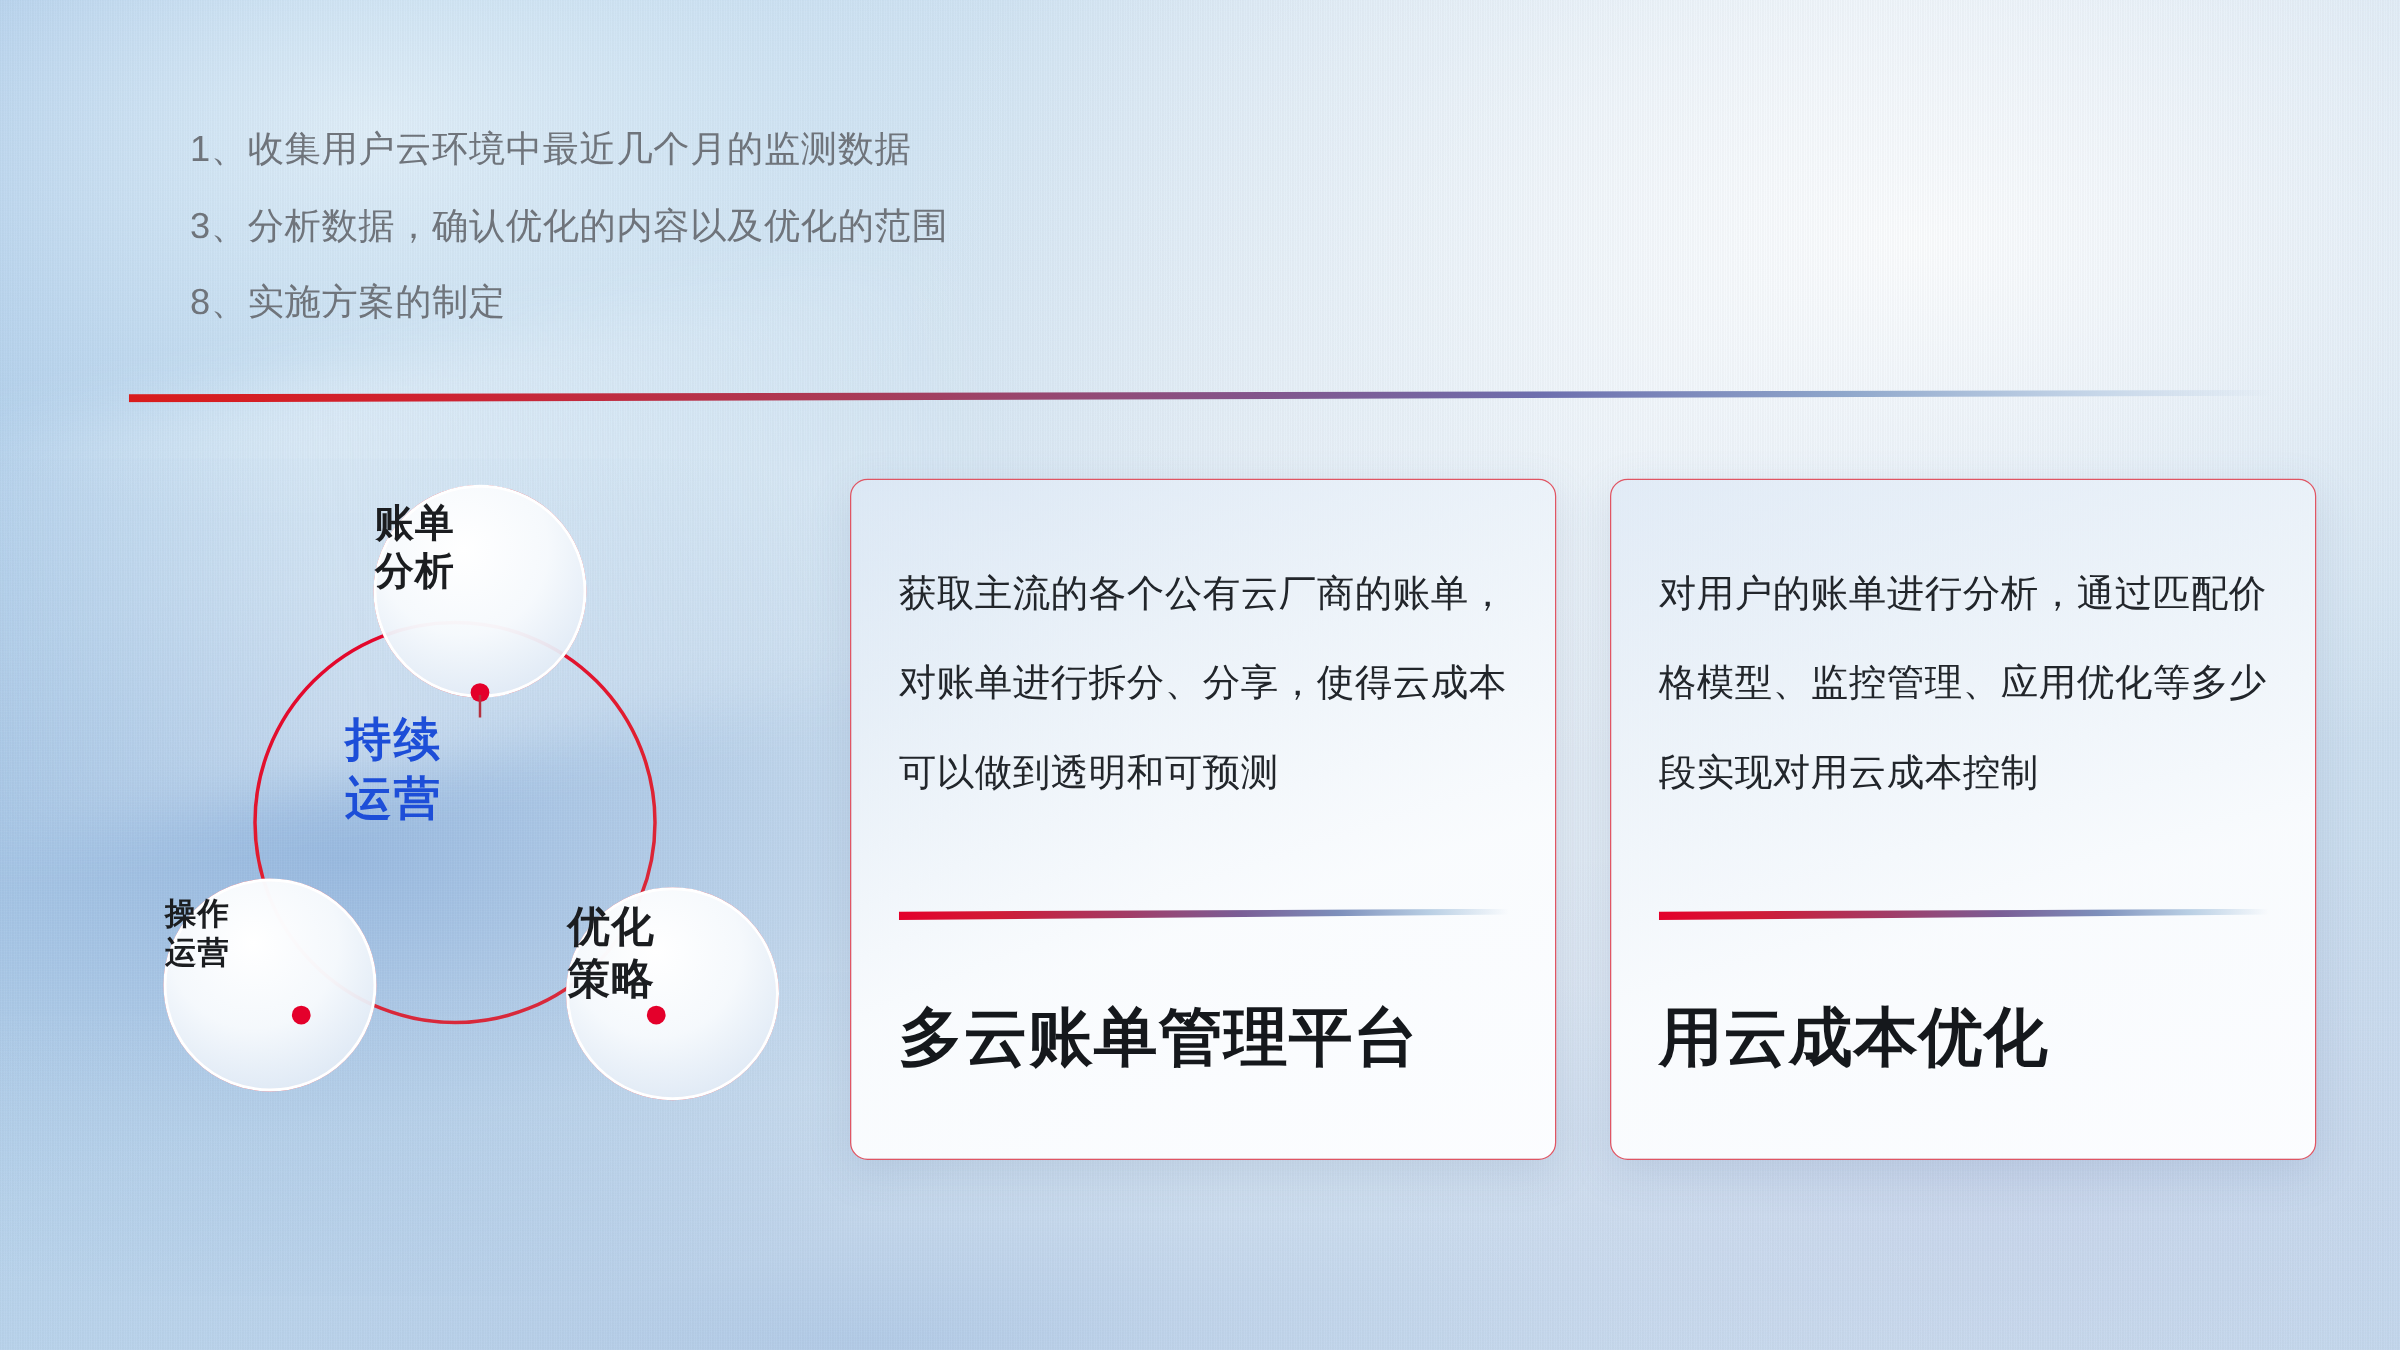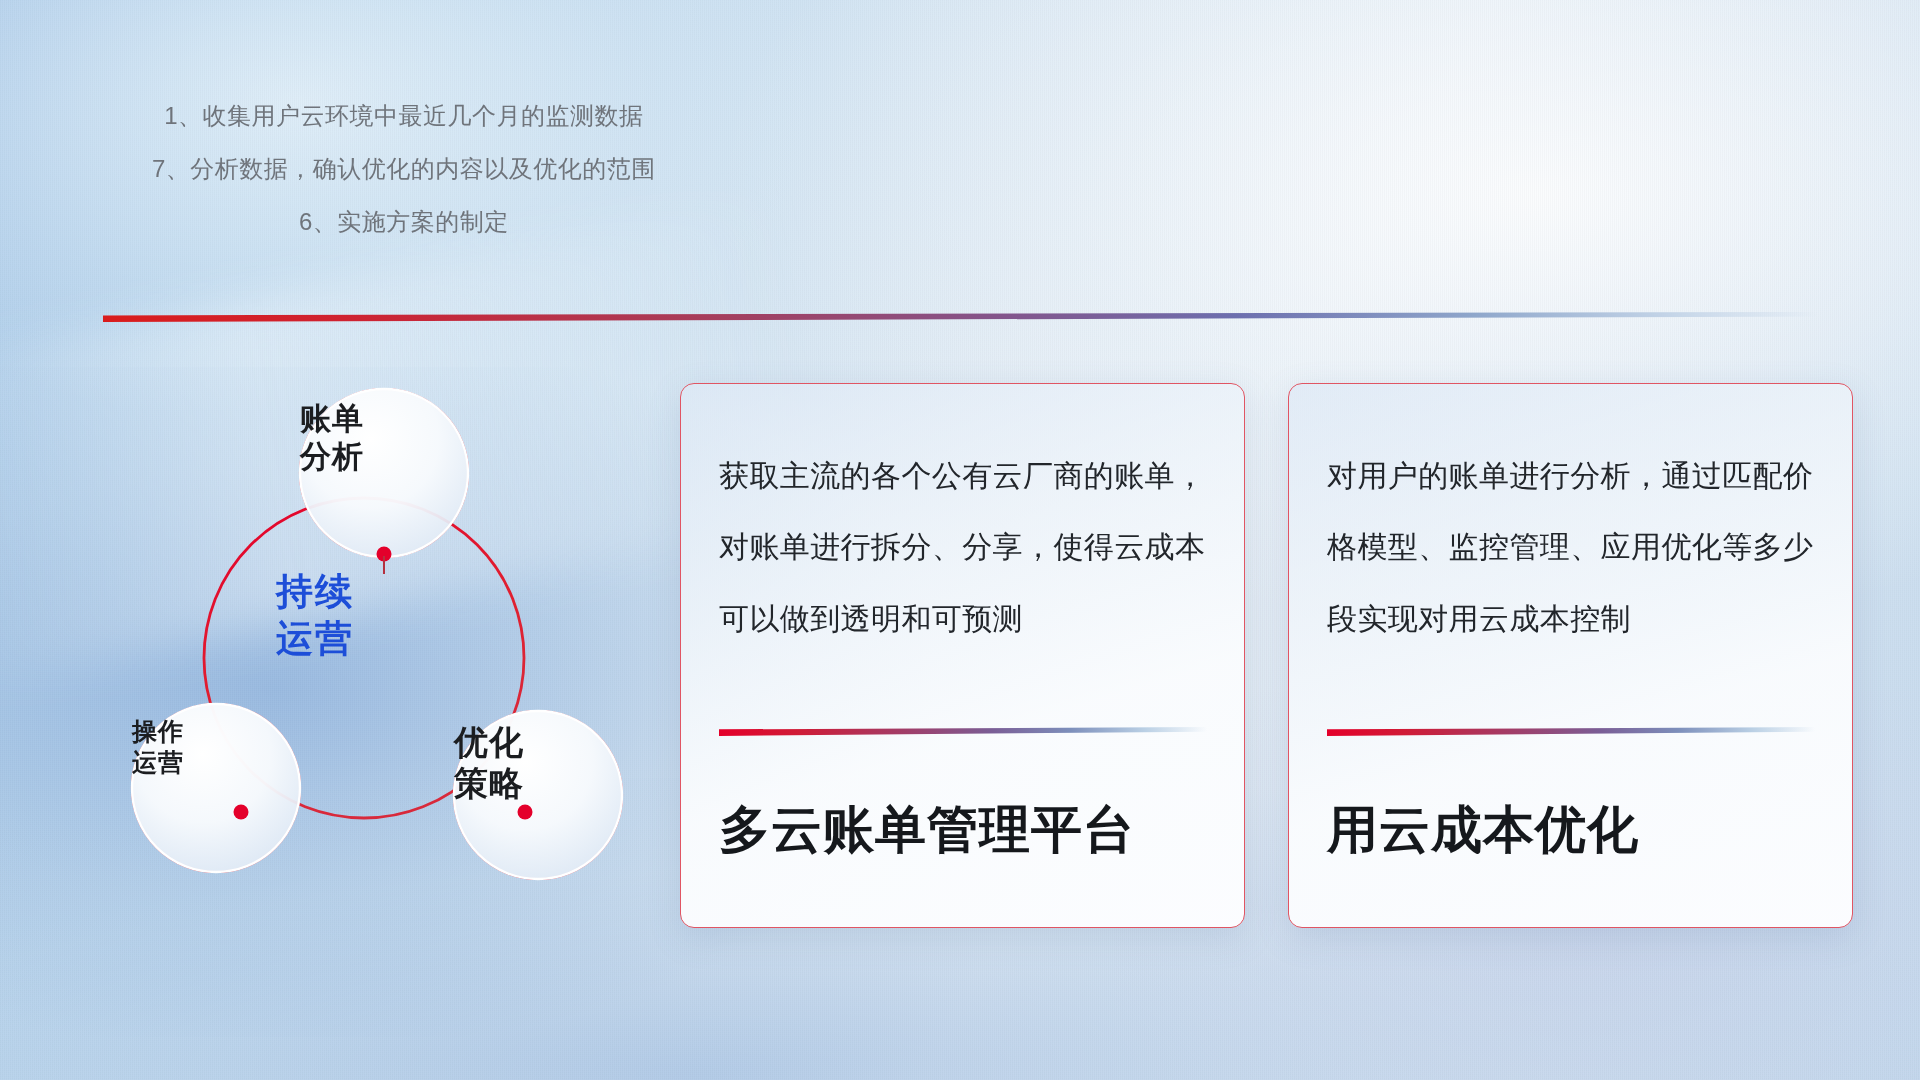--- a/index.html
+++ b/index.html
@@ -55,21 +55,21 @@
     position:absolute; inset:0;
     background-image:
       repeating-linear-gradient(0deg, rgba(255,255,255,.030) 0 1px, rgba(0,0,0,0) 1px 2px),
       repeating-linear-gradient(90deg, rgba(0,0,0,.018) 0 1px, rgba(0,0,0,0) 1px 2px);
   }
 
   
   #content { position:relative; z-index:2; width:1920px; height:1080px; }
 
   
-  .steps { position:absolute; color:#6f747b; font-size:24px; letter-spacing:.5px;text-align:center; }
+  .steps { position:absolute; color:#6f747b; font-size:29px; letter-spacing:.5px; }
   .steps .step { margin-bottom:21px; white-space:nowrap; }
   #steps-left  { left:152px; top:100px; }
   #steps-right { left:1003px; top:152px; }
 
   
   #top-divider {
     position:absolute; left:103px; top:312px; width:1715px; height:10px;
   }
   #top-divider .bar {
     position:absolute; left:0; top:0; width:100%; height:100%;
@@ -131,22 +131,22 @@
   <div class="bg-blue-bottom"></div>
   <div class="bg-lav-right"></div>
   <div class="bg-streak"></div>
   <div class="bg-noise"></div>
 </div>
 
 <div id="content">
 
   <div class="steps" id="steps-left">
     <div class="step">1、收集用户云环境中最近几个月的监测数据</div>
-    <div class="step">7、分析数据，确认优化的内容以及优化的范围</div>
-    <div class="step">6、实施方案的制定</div>
+    <div class="step">3、分析数据，确认优化的内容以及优化的范围</div>
+    <div class="step">8、实施方案的制定</div>
   </div>
 
 
   <div id="top-divider">
     <div class="bar"></div>
   </div>
 
   <div id="venn">
     <svg width="540" height="600" viewBox="0 0 540 600">
       <defs>

